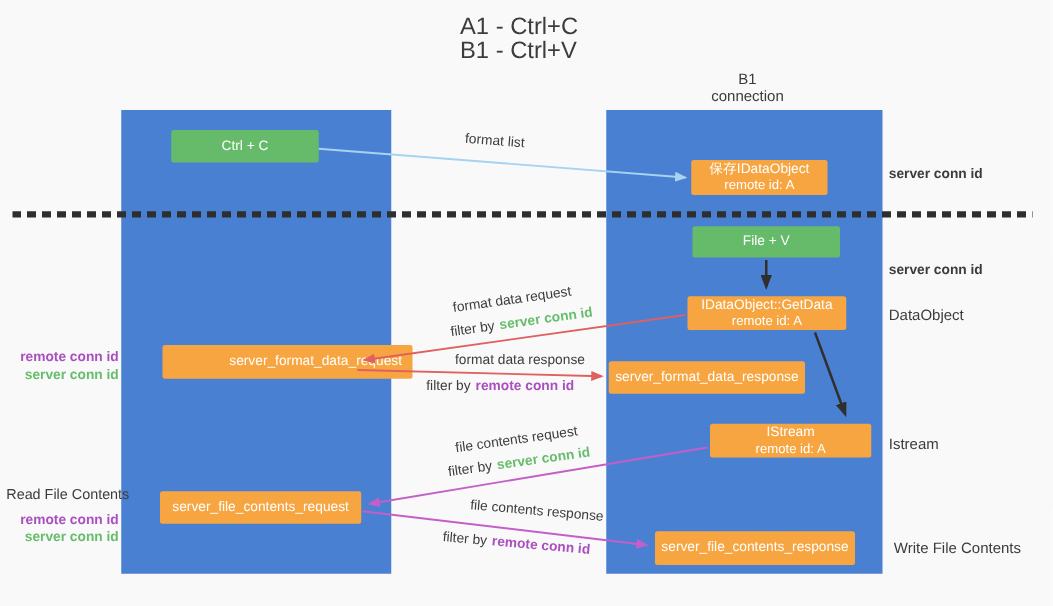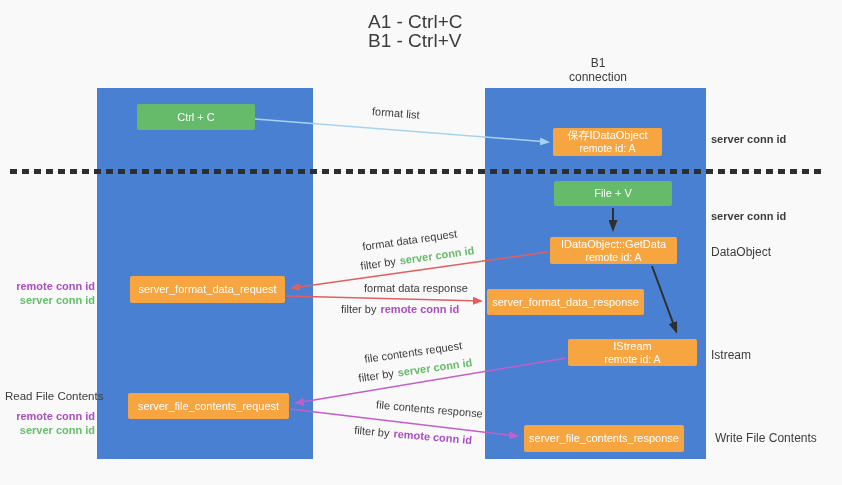--- a/index.html
+++ b/index.html
@@ -91,21 +91,21 @@
     <div>File + V</div>
   </div>
   <div class="box orange" style="left:550px;top:237px;width:127px;height:27px;">
     <div>IDataObject::GetData</div>
     <div class="l2">remote id: A</div>
   </div>
   <div class="box orange" style="left:568px;top:339px;width:129px;height:27px;">
     <div>IStream</div>
     <div class="l2">remote id: A</div>
   </div>
-  <div class="box orange" style="left:130px;top:276px;width:155px;height:27px;">
+  <div class="box orange" style="left:130px;top:276px;width:155px;height:27px;padding-left:45px;">
     <div>server_format_data_request</div>
   </div>
   <div class="box orange" style="left:487px;top:289px;width:157px;height:26px;">
     <div>server_format_data_response</div>
   </div>
   <div class="box orange" style="left:128px;top:393px;width:161px;height:26px;">
     <div>server_file_contents_request</div>
   </div>
   <div class="box orange" style="left:524px;top:425px;width:160px;height:27px;">
     <div>server_file_contents_response</div>

